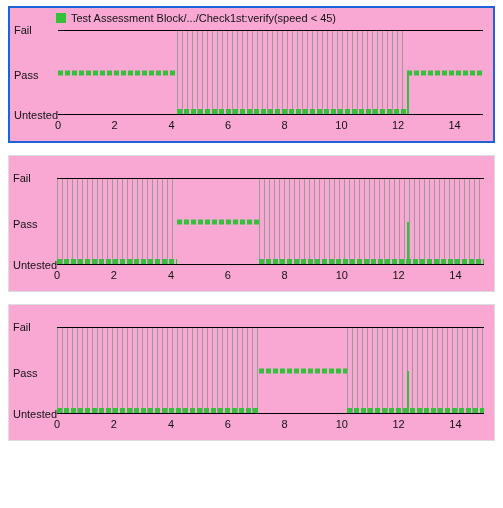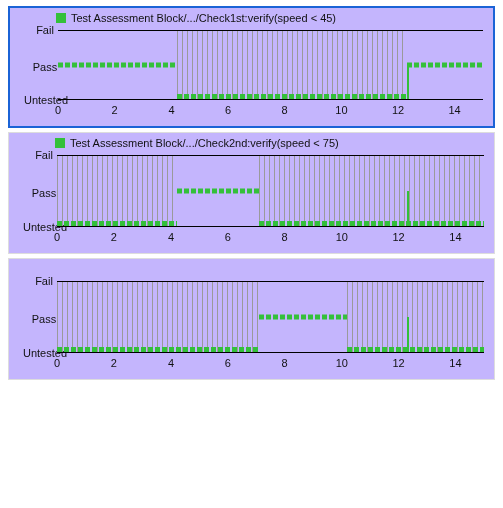--- a/index.html
+++ b/index.html
@@ -1,23 +1,23 @@
 <!DOCTYPE html>
 <html><head>
 <meta charset="utf-8">
 <style>
   html,body{margin:0;padding:0;background:#fff;font-family:Arial,Helvetica,sans-serif;font-size:11px;color:#222}
   .stage{width:503px;height:508px;position:relative;box-sizing:border-box;padding:6px 8px 4px 8px}
-  .panel{position:relative;height:122px;margin-bottom:4px;border:1px solid #ddd;background:#c4b5fd;box-sizing:border-box}
+  .panel{position:relative;height:137px;margin-bottom:12px;border:1px solid #ddd;background:#f9a8d4;box-sizing:border-box}
   .panel.sel{border:2px solid #1b63d6}
   .legend{position:absolute;left:46px;top:4px;display:flex;align-items:center;gap:5px}
   .legend .sw{width:10px;height:10px;background:#34c03a}
   .legend .lt{color:#111}
   .plot{position:absolute;left:48px;right:10px;top:22px;bottom:26px;border-top:1px solid #000;border-bottom:1px solid #000}
-  .ylab{position:absolute;left:14px;width:46px;text-align:center;padding-right:4px;box-sizing:border-box;color:#111}
+  .ylab{position:absolute;left:4px;width:46px;text-align:left;padding-right:4px;box-sizing:border-box;color:#111}
   .yFail{top:22px;transform:translateY(-50%)}
   .yPass{top:50%;transform:translateY(-50%)}
   .yUnt{bottom:26px;transform:translateY(50%)}
   .xaxis{position:absolute;left:48px;right:10px;bottom:4px;height:18px;color:#111}
   .xtick{position:absolute;top:0;transform:translateX(-50%)}
   .hatch{position:absolute;top:0;bottom:0;background:repeating-linear-gradient(90deg,#9a9a9a 0 1px,transparent 1px 5px)}
   .midline{position:absolute;left:0;right:0;top:50%;height:5px;transform:translateY(-50%)}
   .botline{position:absolute;left:0;right:0;bottom:0;height:5px}
   .seg{position:absolute;height:100%;background:repeating-linear-gradient(90deg,#34c03a 0 5px,transparent 5px 7px)}
   .vgreen{position:absolute;width:2px;background:#34c03a;bottom:0;top:50%;transform:translateY(0)}
@@ -52,24 +52,20 @@
       <span class="xtick" style="left:26.7%">4</span>
       <span class="xtick" style="left:40%">6</span>
       <span class="xtick" style="left:53.3%">8</span>
       <span class="xtick" style="left:66.7%">10</span>
       <span class="xtick" style="left:80%">12</span>
       <span class="xtick" style="left:93.3%">14</span>
     </div>
   </div>
 
   <div class="panel">
-    <div class="legend">
-      <div class="sw"></div>
-      <div class="lt">Test Assessment Block/.../Check2nd:verify(speed &lt; 75)</div>
-    </div>
     <div class="ylab yFail">Fail</div>
     <div class="ylab yPass">Pass</div>
     <div class="ylab yUnt">Untested</div>
     <div class="plot">
       <div class="hatch" style="left:0;width:28%"></div>
       <div class="hatch" style="left:47.3%;width:52.7%"></div>
       <div class="midline">
         <div class="seg" style="left:28%;width:19.3%"></div>
       </div>
       <div class="botline">

